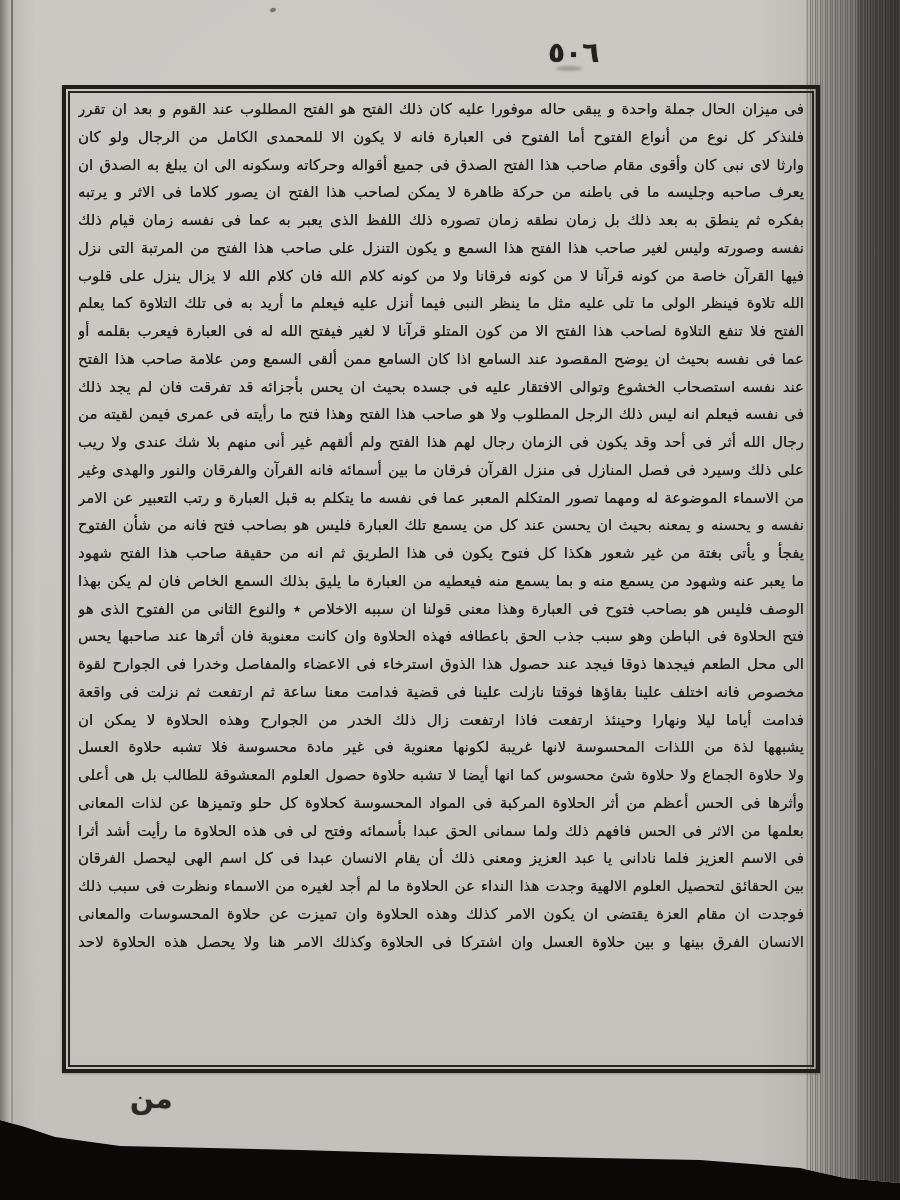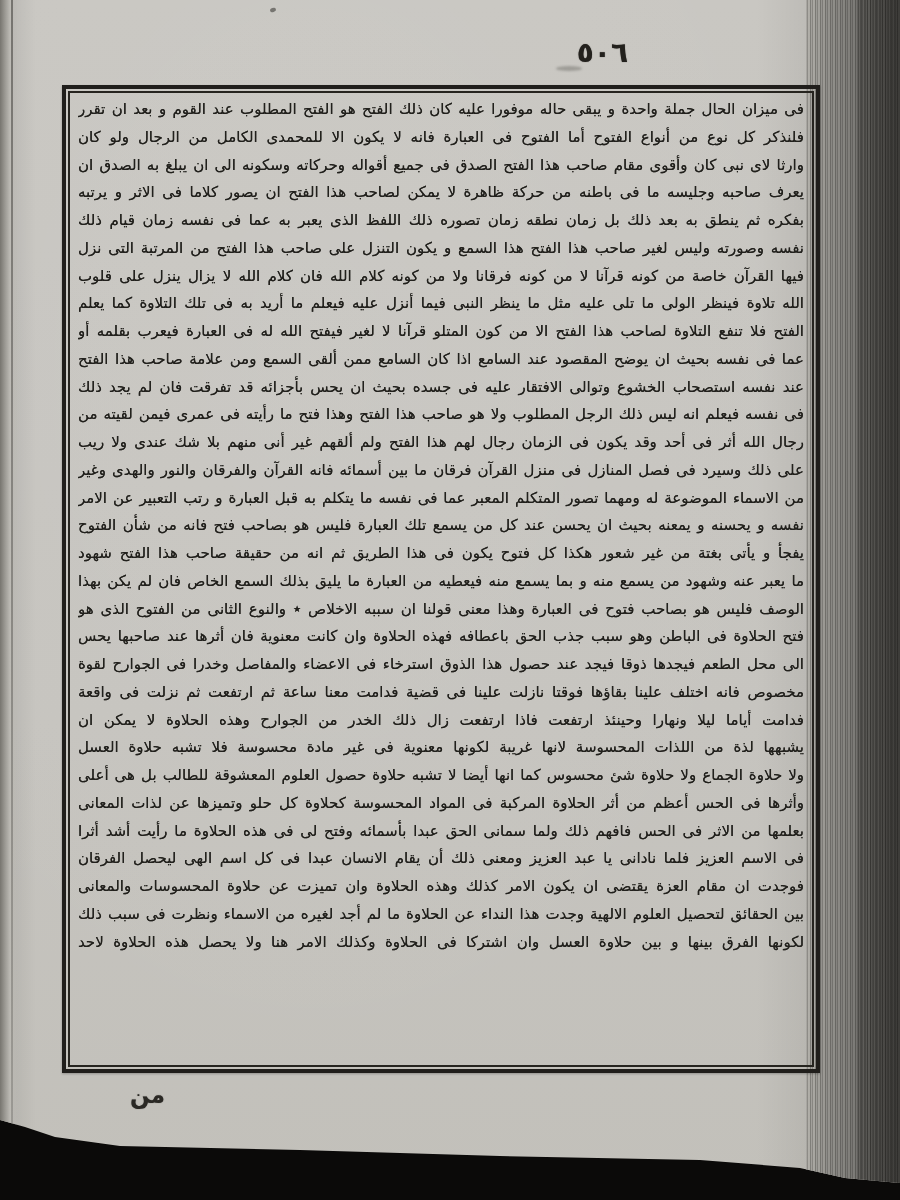--- a/index.html
+++ b/index.html
@@ -39,21 +39,21 @@
   }
   .page-edges-dark{
     position:absolute;right:0;top:0;width:42px;height:1183px;
     background:
       repeating-linear-gradient(90deg, rgba(30,29,27,0.35) 0 1px, rgba(0,0,0,0) 1px 3px),
       linear-gradient(90deg, rgba(40,39,36,0.25), rgba(35,34,31,0.55));
   }
   
   .page-number{
     position:absolute;left:548px;top:36px;width:80px;
-    text-align:right;
+    text-align:left;
     font-size:28px;font-weight:bold;color:#23211d;
     letter-spacing:3px;
     text-shadow:0 0 1px rgba(35,33,29,0.7);
     direction:rtl;
   }
   
   .frame{
     position:absolute;left:62px;top:85px;width:758px;height:988px;
     border:4px solid #201e1b;
     box-sizing:border-box;
@@ -77,21 +77,21 @@
     color:#21201c;
     text-align:justify;
     text-align-last:justify;
     text-shadow:0 0 0.5px rgba(33,32,28,0.85);
     white-space:normal;
     word-spacing:1px;
   }
   
   .catchword{
     position:absolute;left:130px;top:1082px;
-    font-size:23px;font-weight:bold;color:#2a2824;
+    font-size:28px;font-weight:bold;color:#2a2824;
     direction:rtl;
     text-shadow:0 0 1px rgba(42,40,36,0.6);
   }
   
   .speck{
     position:absolute;left:270px;top:8px;width:6px;height:4px;
     background:rgba(50,48,44,0.55);border-radius:50%;
     transform:rotate(-20deg);
   }
   .smudge{
@@ -138,21 +138,21 @@
           <div class="text-line">الوصف فليس هو بصاحب فتوح فى العبارة وهذا معنى قولنا ان سببه الاخلاص ٭ والنوع الثانى من الفتوح الذى هو</div>
           <div class="text-line">فتح الحلاوة فى الباطن وهو سبب جذب الحق باعطافه فهذه الحلاوة وان كانت معنوية فان أثرها عند صاحبها يحس به</div>
           <div class="text-line">الى محل الطعم فيجدها ذوقا فيجد عند حصول هذا الذوق استرخاء فى الاعضاء والمفاصل وخدرا فى الجوارح لقوة اللذة</div>
           <div class="text-line">مخصوص فانه اختلف علينا بقاؤها فوقتا نازلت علينا فى قضية فدامت معنا ساعة ثم ارتفعت ثم نزلت فى واقعة أخرى</div>
           <div class="text-line">فدامت أياما ليلا ونهارا وحينئذ ارتفعت فاذا ارتفعت زال ذلك الخدر من الجوارح وهذه الحلاوة لا يمكن ان</div>
           <div class="text-line">يشبهها لذة من اللذات المحسوسة لانها غريبة لكونها معنوية فى غير مادة محسوسة فلا تشبه حلاوة العسل</div>
           <div class="text-line">ولا حلاوة الجماع ولا حلاوة شئ محسوس كما انها أيضا لا تشبه حلاوة حصول العلوم المعشوقة للطالب بل هى أعلى وأجل</div>
           <div class="text-line">وأثرها فى الحس أعظم من أثر الحلاوة المركبة فى المواد المحسوسة كحلاوة كل حلو وتميزها عن لذات المعانى انما هو</div>
           <div class="text-line">بعلمها من الاثر فى الحس فافهم ذلك ولما سمانى الحق عبدا بأسمائه وفتح لى فى هذه الحلاوة ما رأيت أشد أثرا منها</div>
           <div class="text-line">فى الاسم العزيز فلما نادانى يا عبد العزيز ومعنى ذلك أن يقام الانسان عبدا فى كل اسم الهى ليحصل الفرقان</div>
+          <div class="text-line">بين الحقائق لتحصيل العلوم الالهية وجدت هذا النداء عن الحلاوة ما لم أجد لغيره من الاسماء ونظرت فى سبب ذلك</div>
           <div class="text-line">فوجدت ان مقام العزة يقتضى ان يكون الامر كذلك وهذه الحلاوة وان تميزت عن حلاوة المحسوسات والمعانى</div>
-          <div class="text-line">بين الحقائق لتحصيل العلوم الالهية وجدت هذا النداء عن الحلاوة ما لم أجد لغيره من الاسماء ونظرت فى سبب ذلك</div>
-          <div class="text-line">لكونها الفرق بينها و بين حلاوة العسل وان اشتركا فى الحلاوة وكذلك الامر هنا ولا يحصل هذه الحلاوة لاحد</div>
+          <div class="text-line">الانسان الفرق بينها و بين حلاوة العسل وان اشتركا فى الحلاوة وكذلك الامر هنا ولا يحصل هذه الحلاوة لاحد</div>
         </div>
     </div>
   </div>
 
   <div class="catchword">من</div>
 </div>
 
 </body></html>

